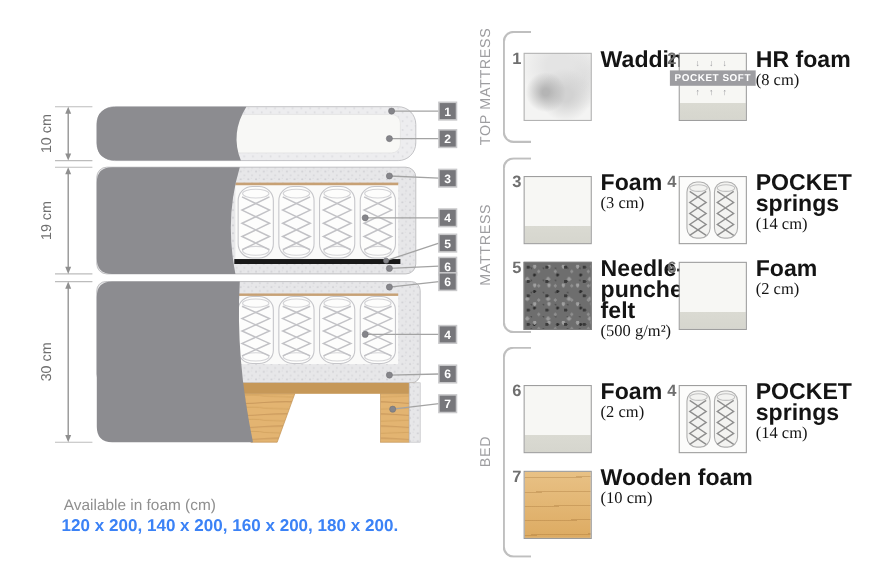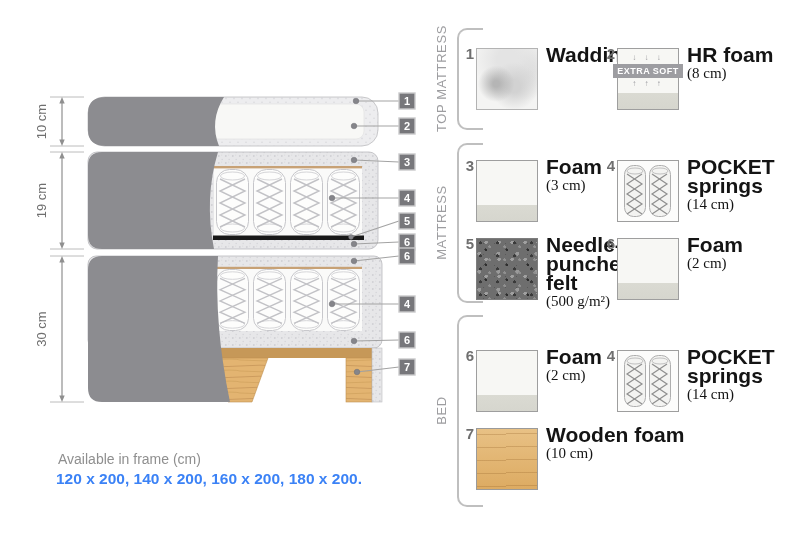--- a/index.html
+++ b/index.html
@@ -209,21 +209,21 @@
         <rect x="399" y="332" width="16" height="16" fill="#77777b" stroke="#c9c9cb" stroke-width="1.4"></rect>
         <text x="407" y="344" fill="#ffffff">6</text>
       </g>
       <g>
         <rect x="399" y="359" width="16" height="16" fill="#77777b" stroke="#c9c9cb" stroke-width="1.4"></rect>
         <text x="407" y="371" fill="#ffffff">7</text>
       </g>
     </g>
   </svg>
 
-  <div class="avail-title" style="left:58px;top:451px">Available in frame (cm)</div>
+  <div class="avail-title" style="left:58px;top:451px">Available in foam (cm)</div>
   <div class="avail-sizes" style="left:56px;top:470px">120 x 200, 140 x 200, 160 x 200, 180 x 200.</div>
 
   <div class="bracket" style="top:28px;height:102px"></div>
   <div class="bracket" style="top:143px;height:160px"></div>
   <div class="bracket" style="top:315px;height:192px"></div>
 
   <div class="vlabel" style="left:381px;top:71px">TOP MATTRESS</div>
   <div class="vlabel" style="left:381px;top:215px">MATTRESS</div>
   <div class="vlabel" style="left:381px;top:403px">BED</div>
 
@@ -233,21 +233,21 @@
     <div class="li-label">
       <div class="li-name">Wadding</div>
       <div class="li-size"></div>
     </div>
   </div>
 
   <div class="legend-item" style="left:601px;top:48px">
     <span class="li-num">2</span>
     <div class="swatch sw-foam sw-extrasoft">
       <div class="es-arrows">↓ ↓ ↓</div>
-      <div class="es-badge">EXTRA SOFT</div>
+      <div class="es-badge">POCKET SOFT</div>
       <div class="es-arrows">↑ ↑ ↑</div>
     </div>
     <div class="li-label">
       <div class="li-name">HR foam</div>
       <div class="li-size">(8 cm)</div>
     </div>
   </div>
 
   <div class="legend-item" style="left:460px;top:160px">
     <span class="li-num">3</span>

